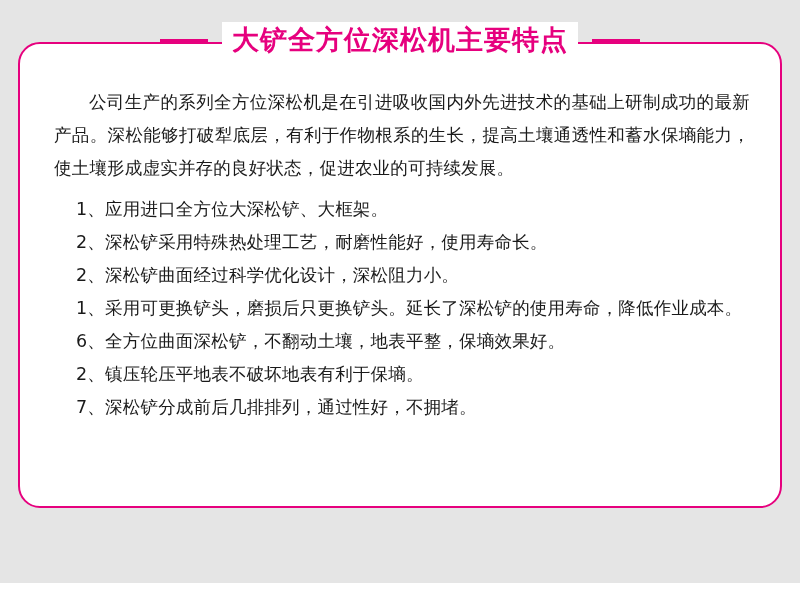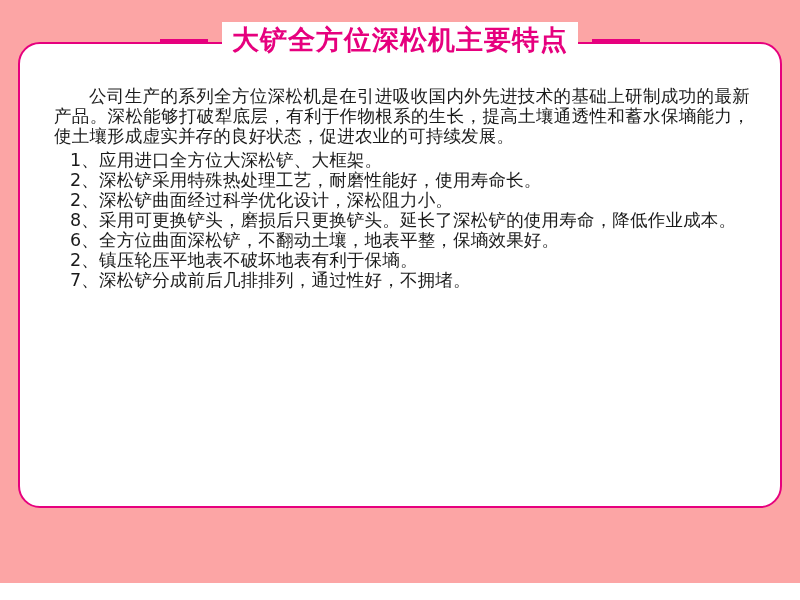--- a/index.html
+++ b/index.html
@@ -7,21 +7,21 @@
     padding: 0;
     width: 800px;
     height: 600px;
     background: #ffffff;
     font-family: "Liberation Sans", sans-serif;
   }
   .page {
     position: relative;
     width: 800px;
     height: 583px;
-    background: #fca5a5;
+    background: #e5e5e5;
     box-sizing: border-box;
   }
   .frame {
     position: absolute;
     left: 18px;
     top: 42px;
     width: 764px;
     height: 466px;
     border: 2px solid #e6007e;
     border-radius: 22px;
@@ -53,31 +53,31 @@
     white-space: nowrap;
     font-family: "DejaVu Sans", "Liberation Sans", sans-serif;
   }
   .content {
     position: absolute;
     left: 34px;
     right: 30px;
     top: 42px;
     color: #1a1a1a;
     font-size: 17.5px;
-    line-height: 20px;
+    line-height: 33px;
     font-family: "DejaVu Sans", "Liberation Sans", sans-serif;
   }
   .para {
     text-indent: 2em;
     text-align: justify;
     margin: 0 0 4px 0;
     letter-spacing: 0.2px;
   }
   .list {
-    margin: 2px;
+    margin: 8px;
     padding: 0;
     list-style: none;
   }
   .list li {
     margin: 0;
     padding: 0 0 0 14px;
     letter-spacing: 0.2px;
     white-space: nowrap;
   }
 </style>
@@ -92,21 +92,21 @@
       <span class="title-text">大铲全方位深松机主要特点</span>
       <span class="title-rule"></span>
     </div>
 
     <div class="content">
       <p class="para">公司生产的系列全方位深松机是在引进吸收国内外先进技术的基础上研制成功的最新产品。深松能够打破犁底层，有利于作物根系的生长，提高土壤通透性和蓄水保墒能力，使土壤形成虚实并存的良好状态，促进农业的可持续发展。</p>
       <ul class="list">
         <li>1、应用进口全方位大深松铲、大框架。</li>
         <li>2、深松铲采用特殊热处理工艺，耐磨性能好，使用寿命长。</li>
         <li>2、深松铲曲面经过科学优化设计，深松阻力小。</li>
-        <li>8、采用可更换铲头，磨损后只更换铲头。延长了深松铲的使用寿命，降低作业成本。</li>
+        <li>1、采用可更换铲头，磨损后只更换铲头。延长了深松铲的使用寿命，降低作业成本。</li>
         <li>6、全方位曲面深松铲，不翻动土壤，地表平整，保墒效果好。</li>
         <li>2、镇压轮压平地表不破坏地表有利于保墒。</li>
         <li>7、深松铲分成前后几排排列，通过性好，不拥堵。</li>
       </ul>
     </div>
 
   </div>
 </div>
 
 </body></html>

